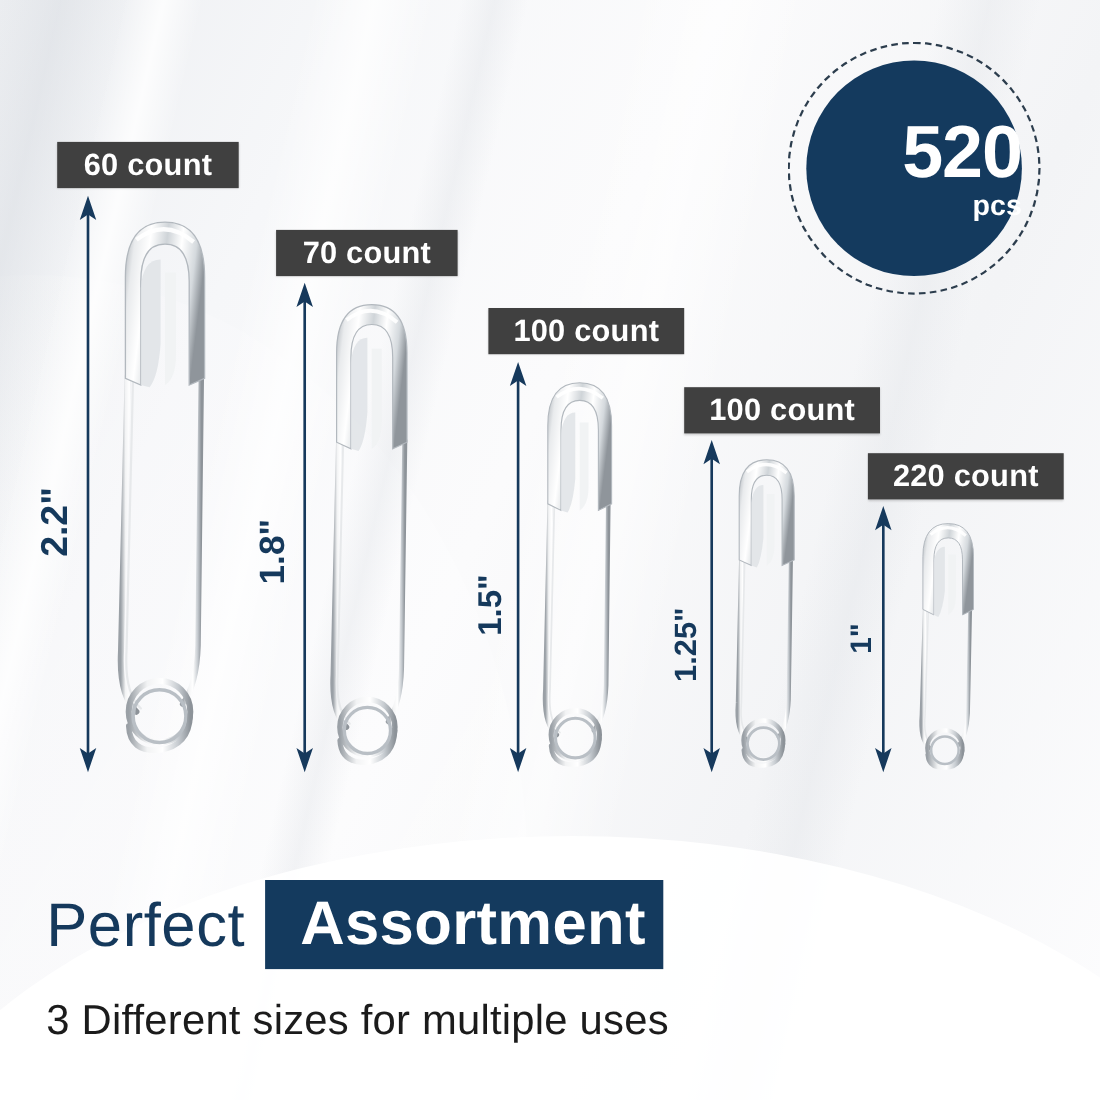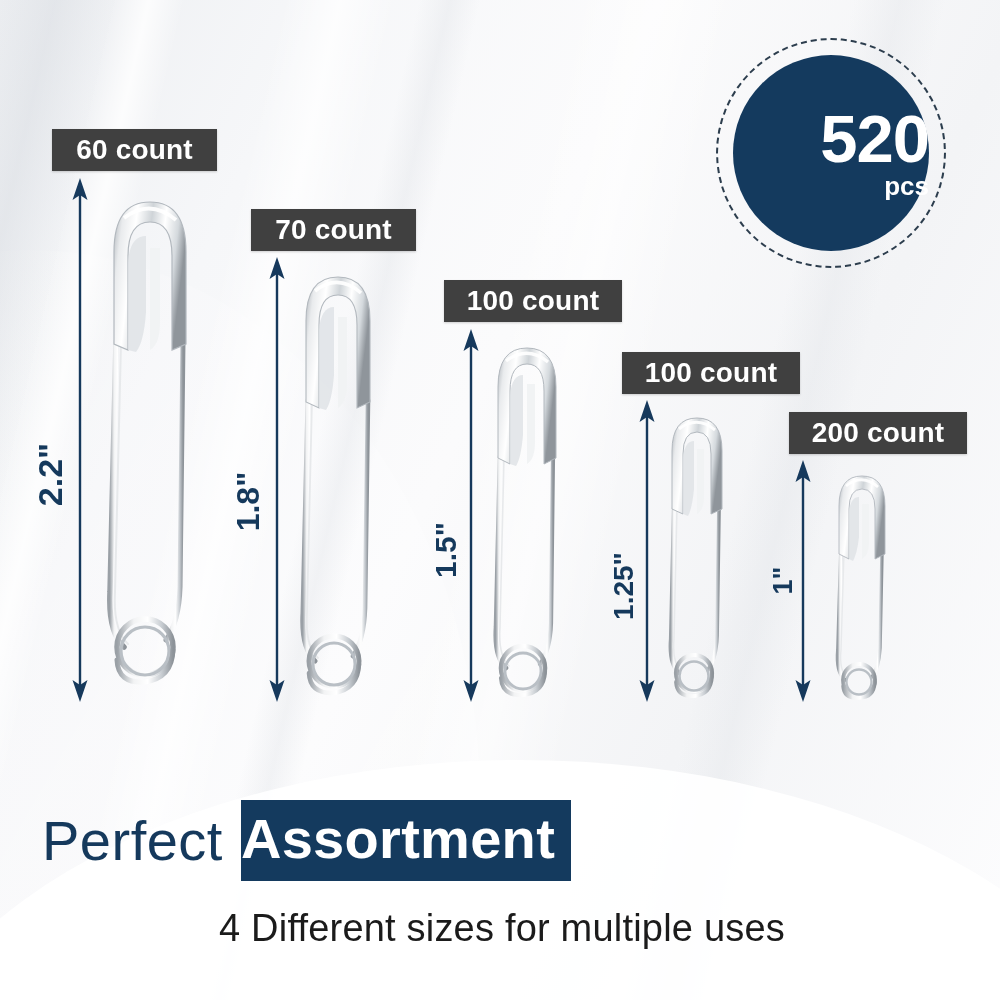--- a/index.html
+++ b/index.html
@@ -91,30 +91,30 @@
     border-radius:50%;
     background:#143a5e;
     display:flex; flex-direction:column;
     align-items:flex-end; justify-content:center;
     color:#fff;
   }
   .badge-num{ font-size:67px; font-weight:bold; line-height:.96; letter-spacing:-1px; }
   .badge-unit{ font-size:26px; font-weight:bold; line-height:1; margin-top:2px; }
 
   
-  .footer{ position:absolute; left:42px; top:800px; width:920px;text-align:center; }
+  .footer{ position:absolute; left:42px; top:800px; width:920px; }
   .head-row{ display:flex; align-items:center; gap:0; }
   .head-plain{
     font-size:56px; color:#15395c; font-weight:normal;
     letter-spacing:.5px; padding-right:18px;
   }
   .head-box{
     background:#143a5e; color:#fff;
     font-size:56px; font-weight:bold;
-    padding:6px 16px 10px 0;
+    padding:6px 16px 10px 32px;
     letter-spacing:.3px;
   }
   .sub{
     margin-top:26px;
     font-size:38px; color:#1b1b1b; font-weight:normal;
     letter-spacing:.2px;
   }
 </style>
 </head>
 <body>
@@ -327,21 +327,21 @@
       <ellipse cx="40" cy="265" rx="14.5" ry="14.5" fill="none" stroke="#b9bfc5" stroke-width="2.5"></ellipse>
       <path d="M58 265 Q57 284 40 285 Q23 286 22 271" fill="none" stroke="url(#wireG4)" stroke-width="3.8" stroke-linecap="round"></path>
       <path d="M18 98 L18 40 Q18 7 43 7 Q68 7 68 40 L68 98 L57 103 L57 43 Q57 21 43 21 Q29 21 29 43 L29 103 Z" fill="url(#capG4)" stroke="#b2b8be" stroke-width="1"></path>
       <path d="M29 103 L29 46 Q31 30 40 30 L40 78 Q38 98 34 105 Z" fill="#dfe3e6" opacity=".85"></path>
       <path d="M43 38 L50 38 L50 84 Q50 99 43 103 Z" fill="#f0f2f3" opacity=".95"></path>
       <path d="M25 18 Q43 4 61 19" fill="none" stroke="#ffffff" stroke-width="3" opacity=".9"></path>
     </svg>
   </div>
 
   <div class="count-label" style="left:789px;top:412px;width:178px;height:42px;font-size:28px;">
-    <span>200 count</span>
+    <span>220 count</span>
   </div>
 
   <div class="arrow" style="left:791px;top:460px;width:24px;height:242px;">
     <svg width="24" height="242" viewBox="0 0 24 242">
       <line x1="12" y1="14" x2="12" y2="228" stroke="#16395c" stroke-width="2.4"></line>
       <polygon points="12,0 4.5,22 12,17 19.5,22" fill="#16395c"></polygon>
       <polygon points="12,242 4.5,220 12,225 19.5,220" fill="#16395c"></polygon>
     </svg>
   </div>
 
@@ -378,16 +378,16 @@
       <path d="M40 34 L47 34 L47 72 Q47 85 40 89 Z" fill="#f0f2f3" opacity=".95"></path>
       <path d="M24 16 Q40 3 56 17" fill="none" stroke="#ffffff" stroke-width="2.8" opacity=".9"></path>
     </svg>
   </div>
 
   <div class="footer">
     <div class="head-row">
       <div class="head-plain">Perfect</div>
       <div class="head-box">Assortment</div>
     </div>
-    <div class="sub">4 Different sizes for multiple uses</div>
+    <div class="sub">3 Different sizes for multiple uses</div>
   </div>
 
 </div>
 
 </body></html>

